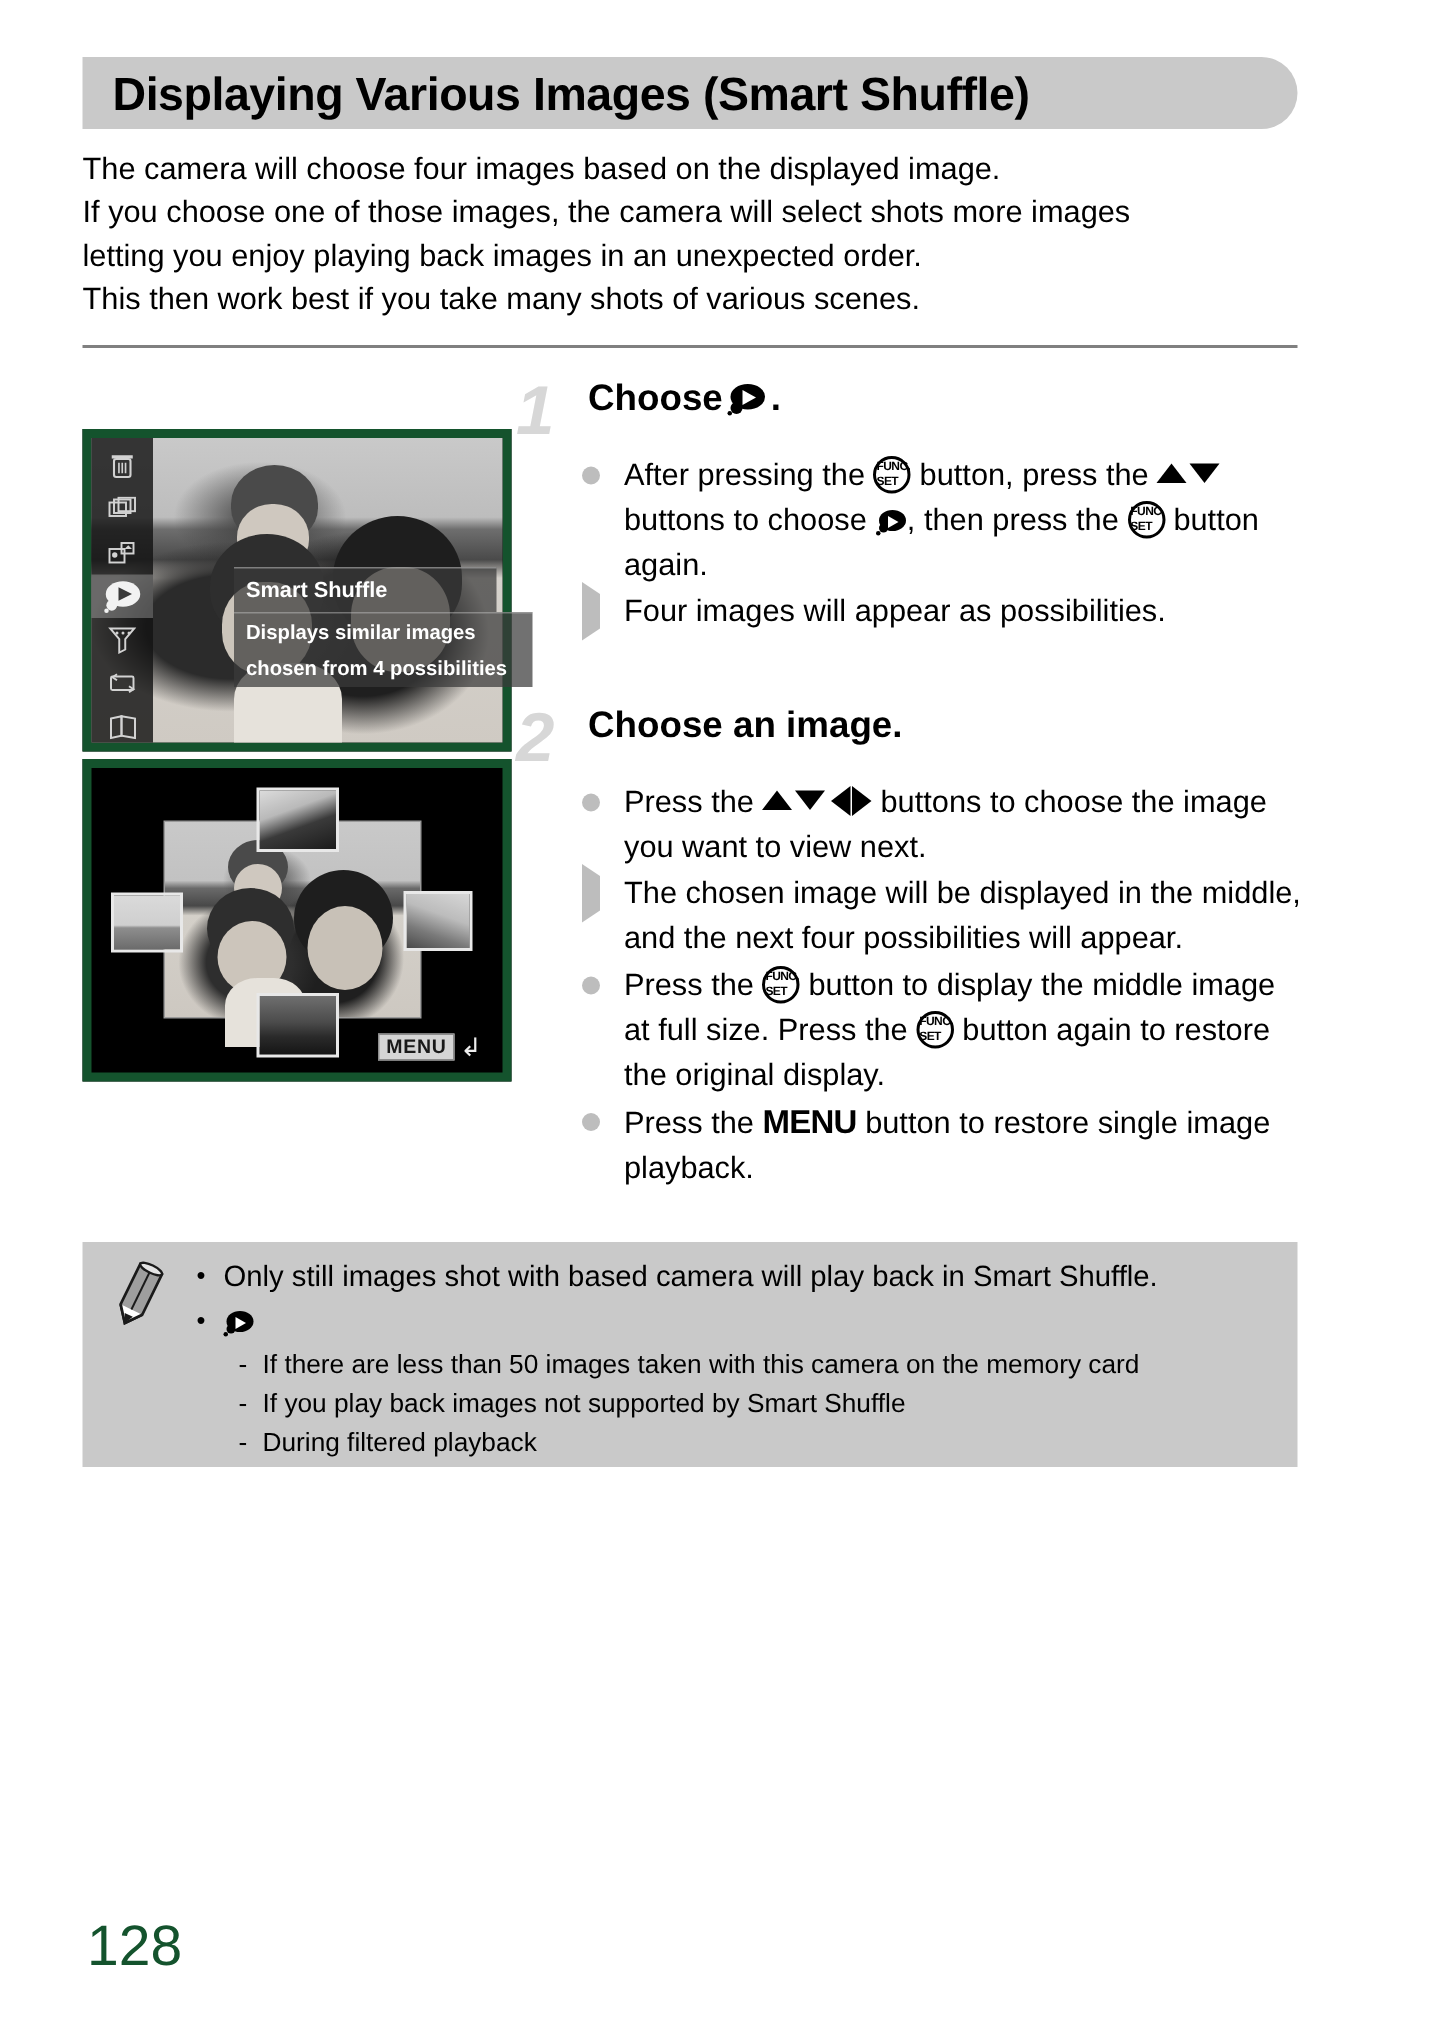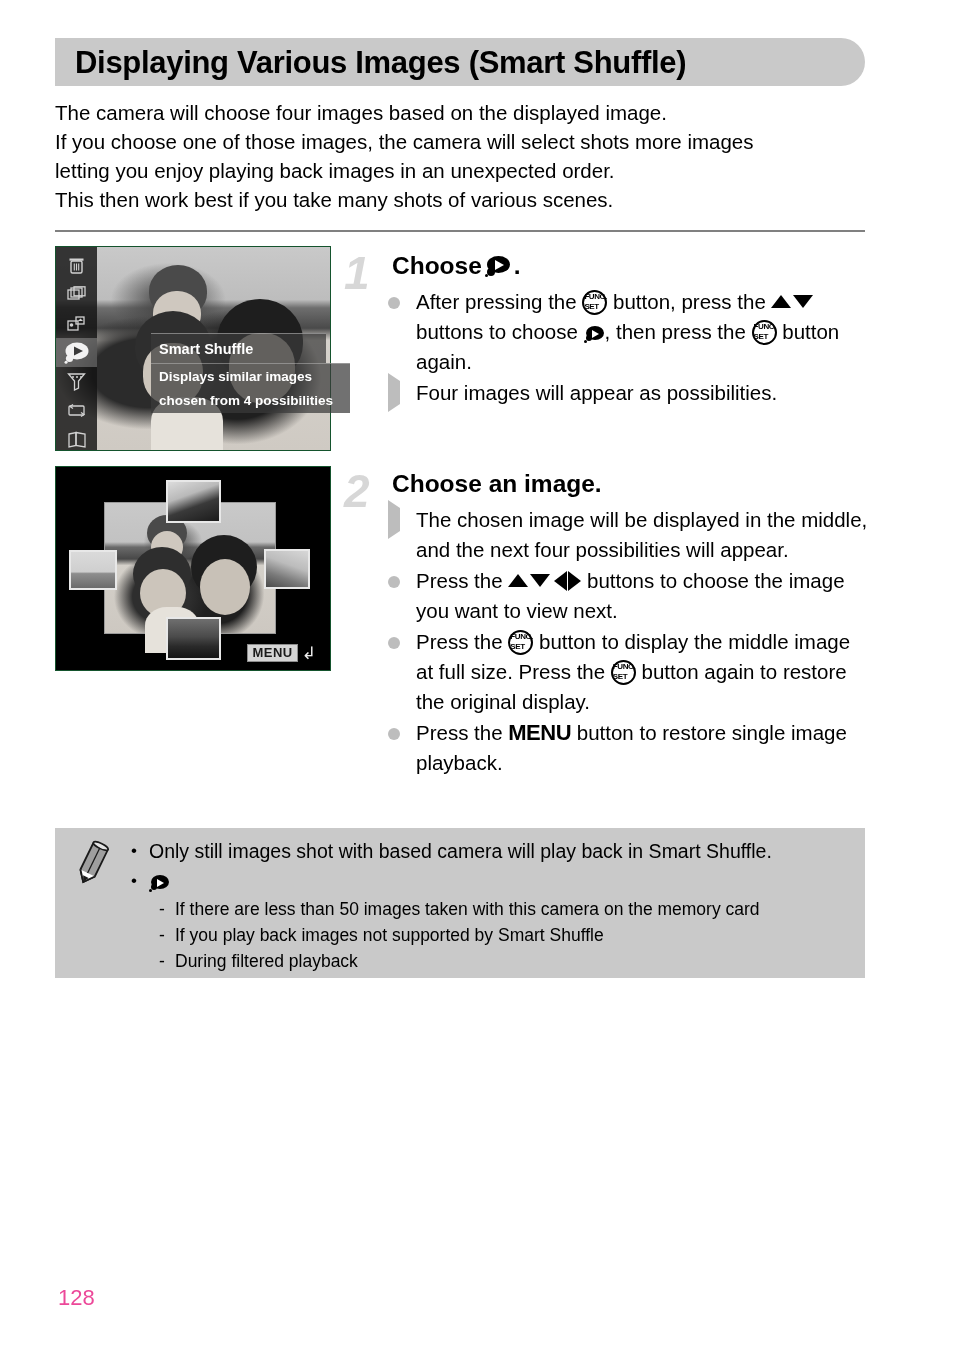--- a/index.html
+++ b/index.html
@@ -27,21 +27,21 @@
     font-size:20.5px;line-height:29px;color:#000;
   }
   .intro div{white-space:nowrap;}
 
   .rule{
     position:absolute;left:55px;top:230px;width:810px;height:2px;
     background:#808080;
   }
 
   
-  .shot{position:absolute;background:#000;border:1px solid #14532d;}
+  .shot{position:absolute;background:#000;border:6px solid #14532d;margin-top:40px;}
   #shot1{left:55px;top:246px;width:274px;height:203px;}
   #shot2{left:55px;top:466px;width:274px;height:203px;}
 
   
   .photo-bg{
     position:absolute;inset:0;
     background:
       radial-gradient(ellipse 55% 45% at 34% 62%, #2b2b2b 0%, #2b2b2b 38%, rgba(43,43,43,0) 62%),
       radial-gradient(ellipse 48% 52% at 66% 64%, #1f1f1f 0%, #1f1f1f 40%, rgba(31,31,31,0) 64%),
       radial-gradient(ellipse 30% 26% at 41% 26%, #3a3a3a 0%, rgba(58,58,58,0) 70%),
@@ -108,21 +108,21 @@
   .step-num{
     position:absolute;left:4px;top:4px;
     font-size:46px;font-weight:bold;font-style:italic;color:#d7d7d7;
     line-height:46px;
   }
   .step-head{
     position:absolute;left:52px;top:4px;
     font-size:24.5px;font-weight:bold;color:#000;line-height:32px;
     display:flex;align-items:center;gap:3px;white-space:nowrap;
   }
-  .step-body{position:absolute;left:48px;top:41px;width:482px;}
+  .step-body{position:absolute;left:48px;top:56px;width:482px;}
   .li{position:relative;padding-left:28px;margin-bottom:1px;
       font-size:20.5px;line-height:30px;color:#000;}
   .li .mk{position:absolute;left:0;top:0;line-height:30px;}
   .dot{display:inline-block;width:12px;height:12px;border-radius:50%;
        background:#bdbdbd;margin-top:9px;}
   .tri{width:0;height:0;border-left:12px solid #bdbdbd;
        border-top:8px solid transparent;border-bottom:8px solid transparent;margin-top:7px;}
 
   
   .g-func{
@@ -178,21 +178,21 @@
   }
   .pencil{position:absolute;left:15px;top:12px;width:44px;height:48px;}
   .notes-body{position:absolute;left:72px;top:8px;width:725px;}
   .n-li{position:relative;padding-left:22px;font-size:19.5px;line-height:30px;color:#000;}
   .n-li .nb{position:absolute;left:4px;top:0;line-height:30px;font-size:17px;}
   .n-sub{position:relative;padding-left:48px;font-size:17.5px;line-height:26px;color:#000;}
   .n-sub .nd{position:absolute;left:32px;top:0;line-height:26px;}
 
   .page-num{
     position:absolute;left:58px;top:1281px;
-    font-size:22px;color:#ec4899;line-height:34px;
+    font-size:38px;color:#14532d;line-height:34px;
   }
 </style>
 </head>
 <body>
 
 <div class="page">
 
   <div class="header-bar"></div>
   <div class="header-title">Displaying Various Images (Smart Shuffle)</div>
 
@@ -321,26 +321,26 @@
     </div>
   </div>
 
   <div class="step" id="step2">
     <div class="step-num">2</div>
     <div class="step-head">
       <span>Choose an image.</span>
     </div>
     <div class="step-body">
       <div class="li">
+        <span class="mk"><span class="dot"></span></span>
+        <span>Press the </span><span class="g-up"></span><span class="g-dn"></span><span class="g-lf"></span><span class="g-rt"></span><span> buttons to choose the image you want to view next.</span>
+      </div>
+      <div class="li">
         <span class="mk"><span class="tri"></span></span>
         <span>The chosen image will be displayed in the middle, and the next four possibilities will appear.</span>
-      </div>
-      <div class="li">
-        <span class="mk"><span class="dot"></span></span>
-        <span>Press the </span><span class="g-up"></span><span class="g-dn"></span><span class="g-lf"></span><span class="g-rt"></span><span> buttons to choose the image you want to view next.</span>
       </div>
       <div class="li">
         <span class="mk"><span class="dot"></span></span>
         <span>Press the </span><span class="g-func"><i class="a">FUNC.</i><i class="b">SET</i></span><span> button to display the middle image at full size. Press the </span><span class="g-func"><i class="a">FUNC.</i><i class="b">SET</i></span><span> button again to restore the original display.</span>
       </div>
       <div class="li">
         <span class="mk"><span class="dot"></span></span>
         <span>Press the </span><span class="g-menu">MENU</span><span> button to restore single image playback.</span>
       </div>
     </div>

